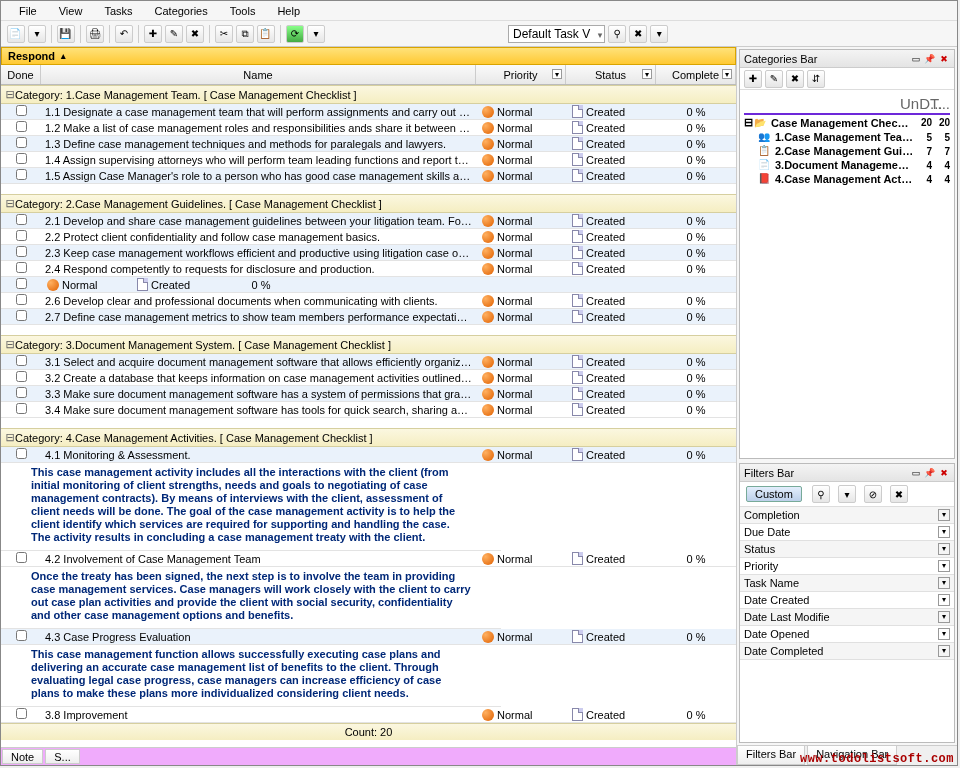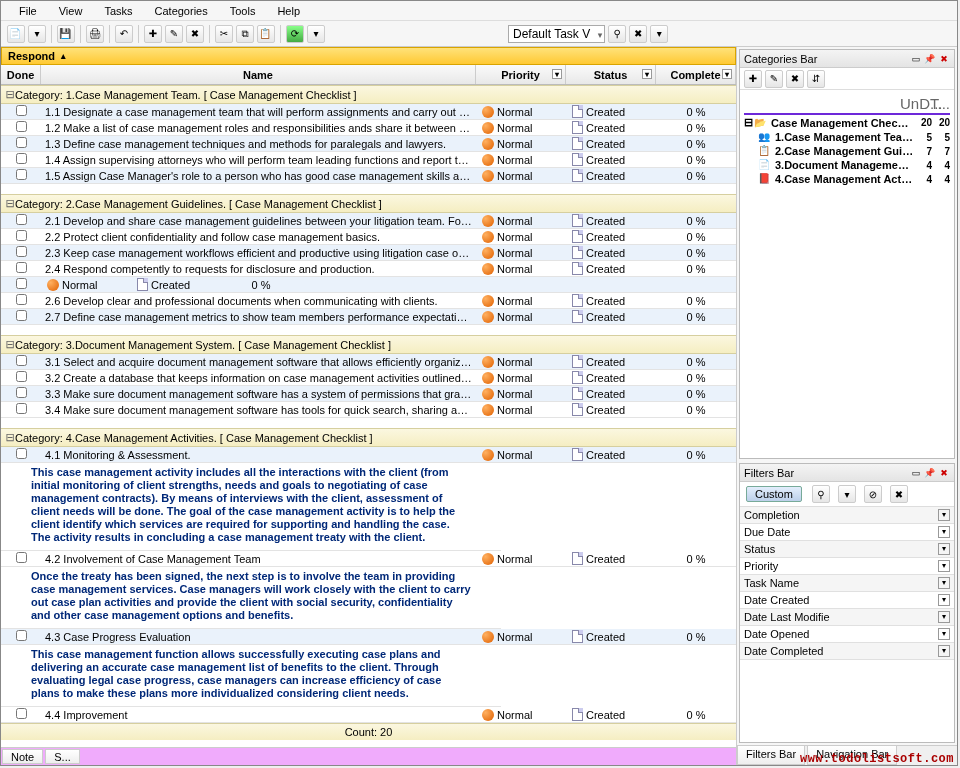--- a/index.html
+++ b/index.html
@@ -16,21 +16,21 @@
 .toolbar { height: 26px; display: flex; align-items: center; padding: 0 6px; background: #f6f6f6; border-bottom: 1px solid #ccc; gap: 3px; }
 .tbtn { width: 18px; height: 18px; background: linear-gradient(#fff,#e6e6e6); border: 1px solid #ccc; border-radius: 2px; cursor: pointer; display:flex; align-items:center; justify-content:center; font-size:10px; }
 .tbtn.g { background: linear-gradient(#8f8,#4a4); }
 .tsep { width: 1px; height: 18px; background: #ccc; margin: 0 2px; }
 .tcombo { height: 18px; border: 1px solid #aaa; background: #fff; font-size: 12px; padding: 0 14px 0 4px; min-width: 90px; position: relative; line-height:16px; margin-left:180px;}
 .tcombo:after { content: "▾"; position: absolute; right: 2px; top: 1px; font-size: 9px; color: #666; }
 .main { flex: 1; display: flex; overflow: hidden; }
 .left { flex: 1; display: flex; flex-direction: column; border-right: 1px solid #ccc; overflow:hidden; }
 .catbar { height: 18px; background: linear-gradient(#ffe27a,#ffc933); border: 1px solid #d9a400; font-weight: bold; padding: 0 6px; display: flex; align-items: center; font-size:11px; }
 .grid-head { display: flex; background: linear-gradient(#fafafa,#e8e8e8); border-bottom: 1px solid #bbb; height: 20px; font-size: 11px; }
-.grid-head div { border-right: 1px solid #ccc; padding: 4px 6px; display: flex; align-items: center; position:relative;font-weight:bold; }
+.grid-head div { border-right: 1px solid #ccc; padding: 4px 6px; display: flex; align-items: center; position:relative; }
 .col-done { width: 40px; justify-content:center;}
 .col-name { flex: 1; justify-content:center;}
 .col-pri { width: 90px; justify-content:center;}
 .col-stat { width: 90px; justify-content:center;}
 .col-comp { width: 80px; justify-content:center;}
 .ddarr { position:absolute; right:3px; top:4px; width:10px; height:10px; border:1px solid #999; font-size:8px; text-align:center; line-height:9px; background:#fff; }
 .grid-body { flex: 1; overflow-y: auto; background: #fff; }
 .cat-row { background: linear-gradient(#fbf7e0,#f5eec2); border-top: 1px solid #d6cf9f; border-bottom: 1px solid #d6cf9f; padding: 2px 4px; font-size: 11px; display:flex; align-items:center; }
 .cat-row .toggler { width:10px; display:inline-block; color:#666; cursor:pointer; text-align:center;}
 .task-row { display: flex; border-bottom: 1px solid #e3e3e3; height: 16px; font-size: 11px; align-items: center; }
@@ -391,21 +391,21 @@
             </div>
             <div class="c-stat">
               <span class="stat-icon"></span>
               <span>Created</span>
             </div>
             <div class="c-comp">0 %</div>
           </div>
           <div class="desc-row">This case management function allows successfully executing case plans and delivering an accurate case management list of benefits to the client. Through evaluating legal case progress, case managers can increase efficiency of case plans to make these plans more individualized considering client needs.</div>
           <div class="task-row odd">
             <div class="c-done"><input type="checkbox" style=""></div>
-            <div class="c-name">4.4 Improvement</div>
+            <div class="c-name">3.8 Improvement</div>
             <div class="c-pri">
               <span class="pri-icon"></span>
               <span>Normal</span>
             </div>
             <div class="c-stat">
               <span class="stat-icon"></span>
               <span>Created</span>
             </div>
             <div class="c-comp">0 %</div>
           </div>

